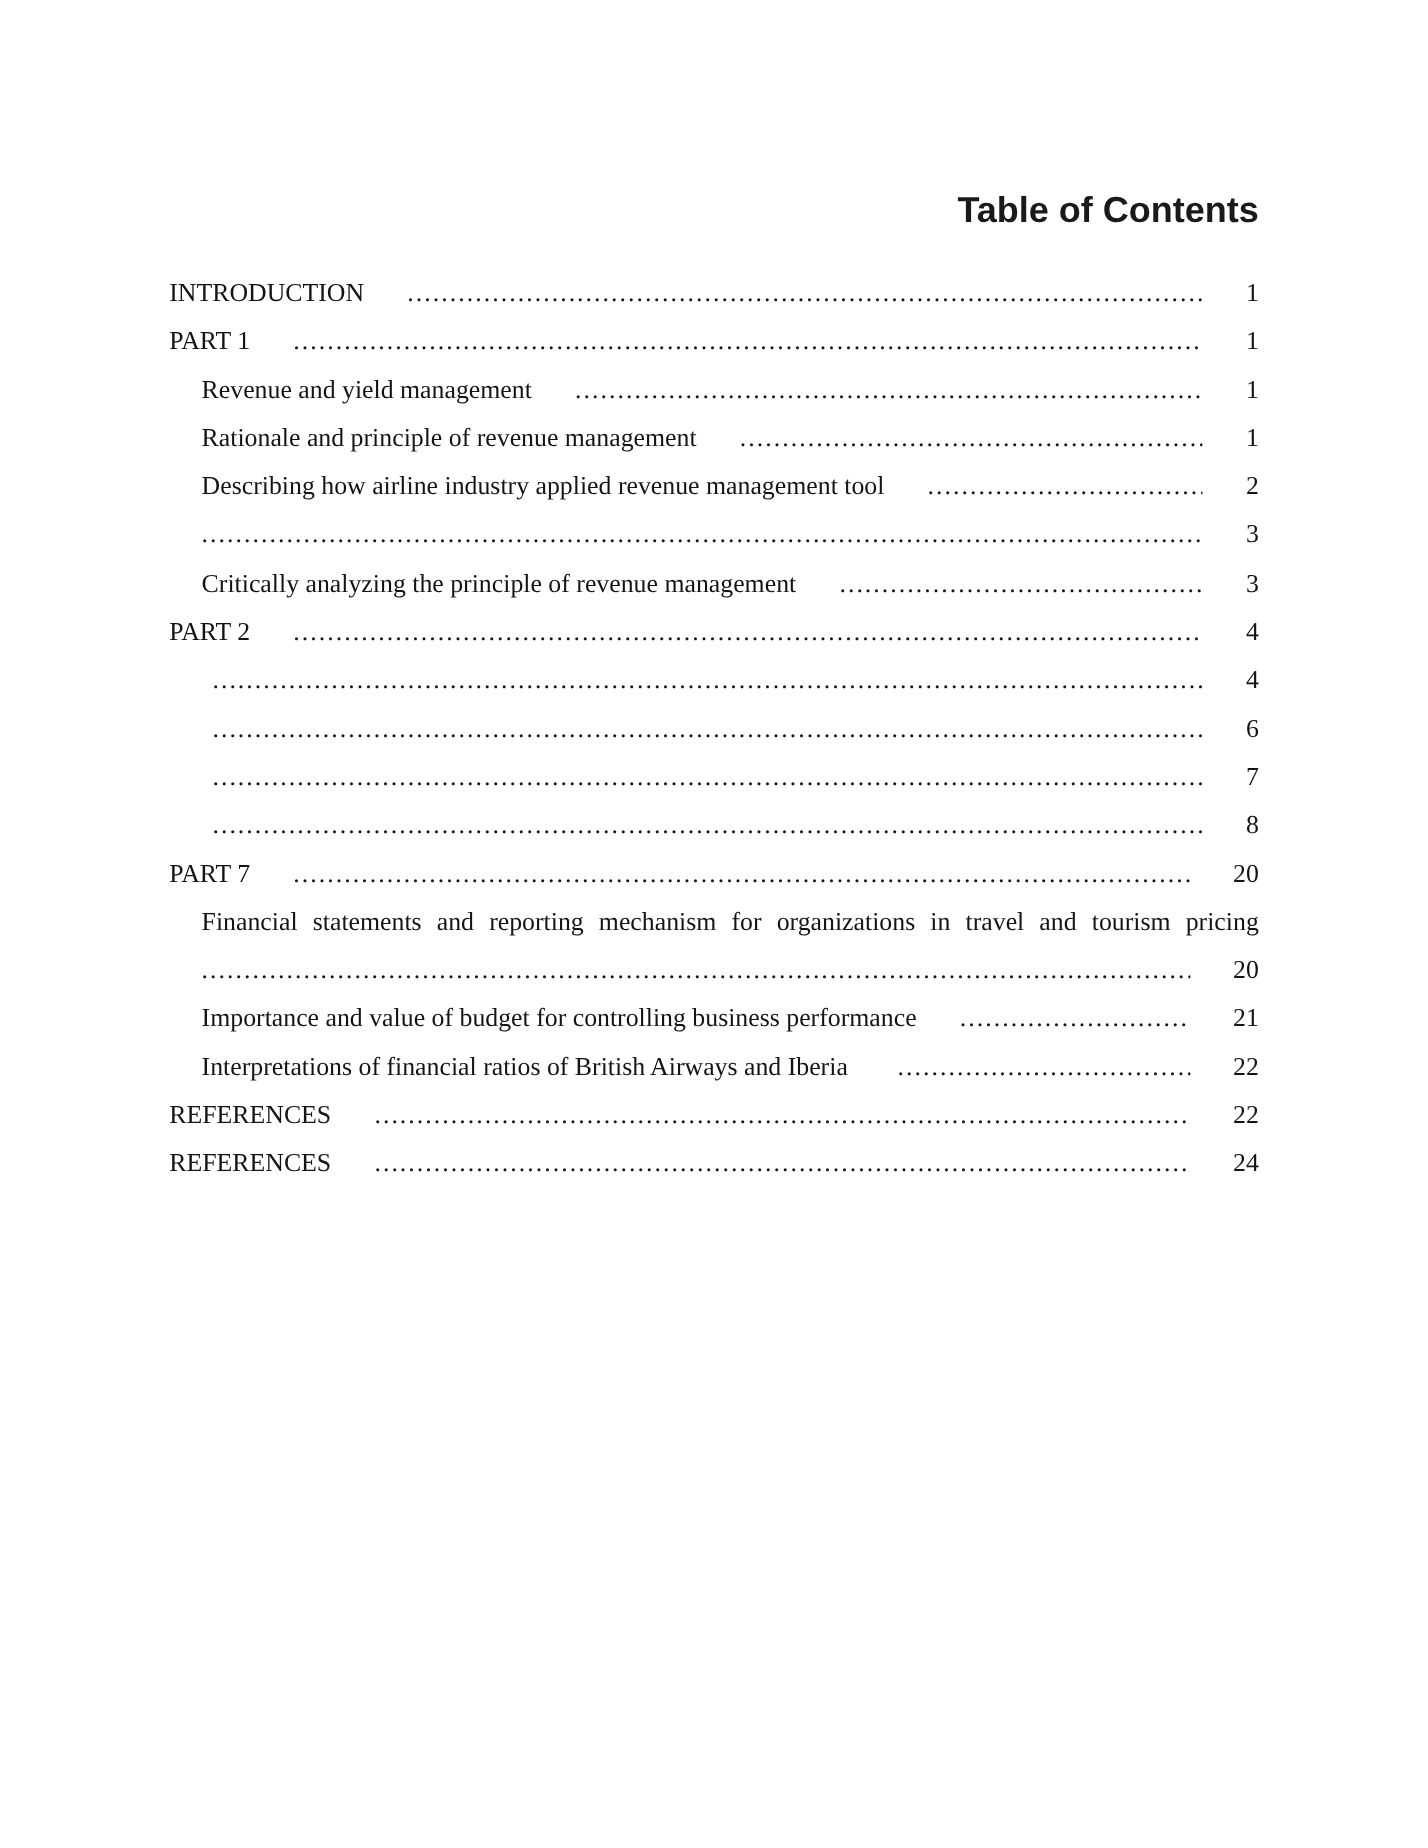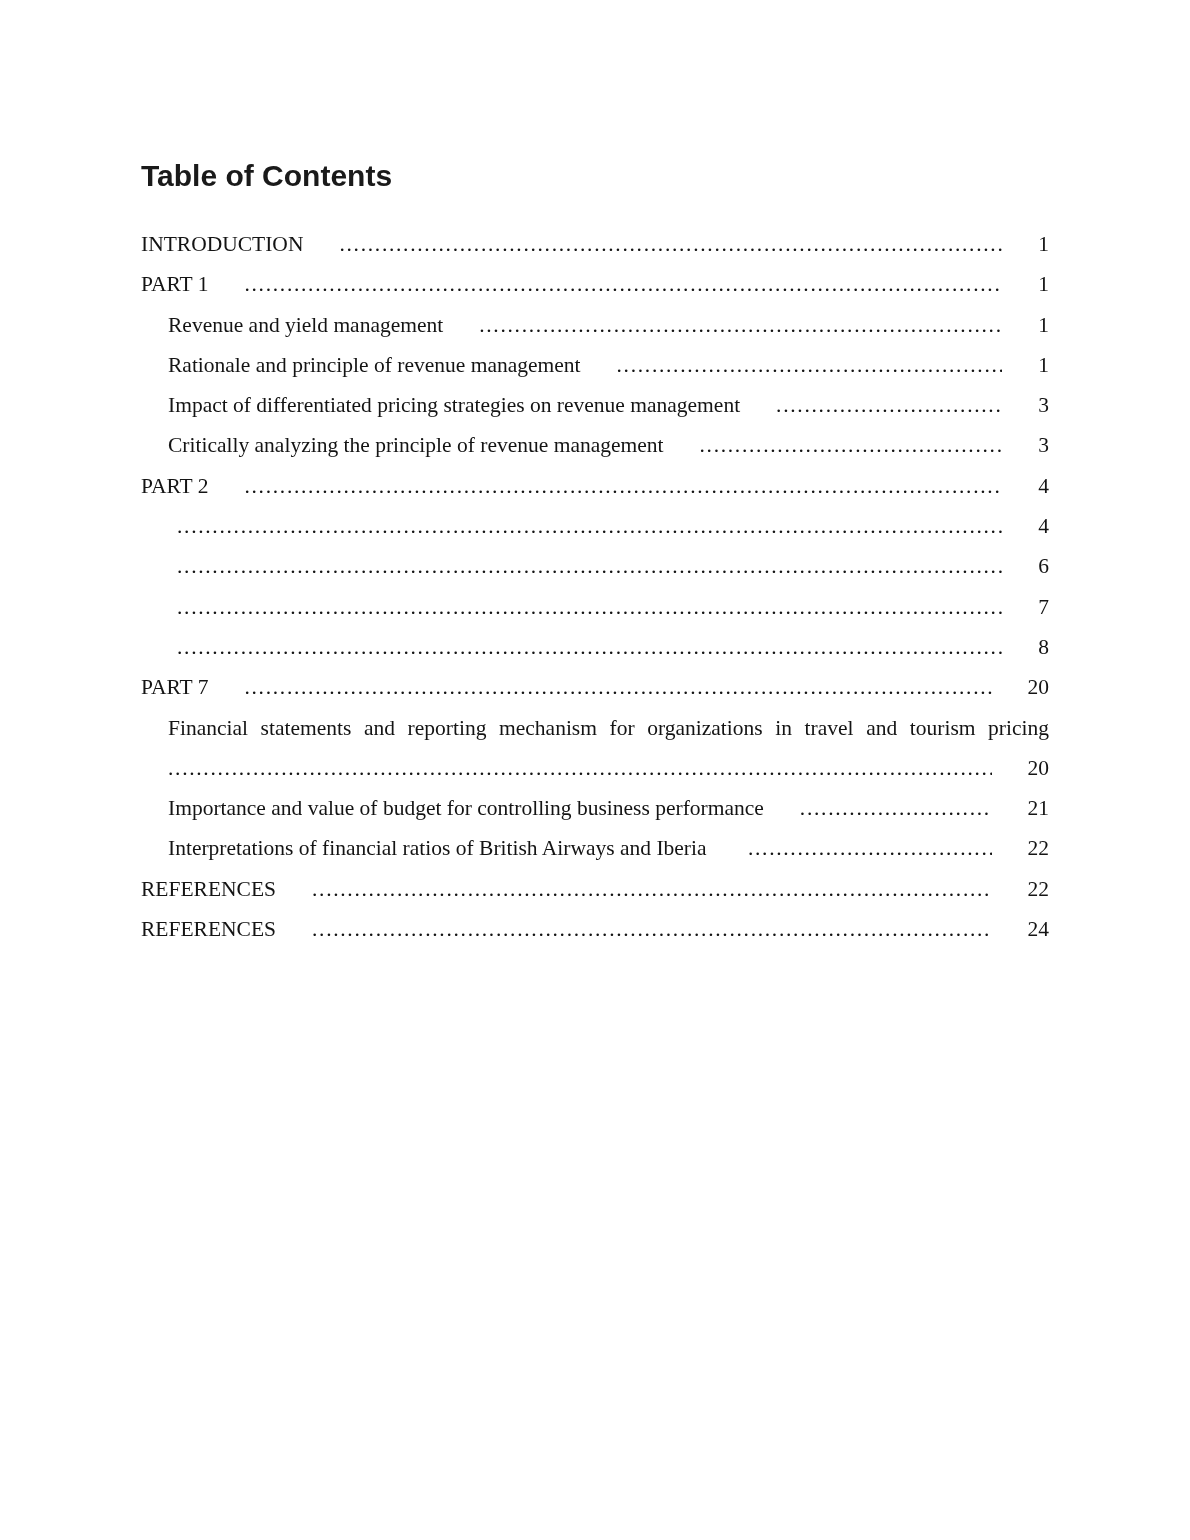--- a/index.html
+++ b/index.html
@@ -16,20 +16,21 @@
     padding: 158px 141px 0 141px;
     overflow: hidden;
   }
   .doc-title {
     font-family: "Liberation Sans", sans-serif;
     font-weight: 700;
     font-size: 30px;
     line-height: 36px;
     color: #1a1a1a;
     margin: 0 0 30px 0;
+    text-align: right;
   }
   .toc {
     font-family: "Liberation Serif", serif;
     font-size: 21.5px;
     line-height: 40.3px;
     color: #141414;
   }
   .toc-line {
     display: flex;
     align-items: baseline;
@@ -82,21 +83,25 @@
         <span class="label">Revenue and yield management</span>
         <span class="dots"></span>
         <span class="pagenum">1</span>
       </div>
       <div class="toc-line level-1">
         <span class="label">Rationale and principle of revenue management</span>
         <span class="dots"></span>
         <span class="pagenum">1</span>
       </div>
       <div class="toc-line level-1">
-        <span class="label">Impact of differentiated pricing strategies on revenue management</span>
+        <span class="label">Describing how airline industry applied revenue management tool</span>
+        <span class="dots"></span>
+        <span class="pagenum">2</span>
+      </div>
+      <div class="toc-line level-1">
         <span class="dots"></span>
         <span class="pagenum">3</span>
       </div>
       <div class="toc-line level-1">
         <span class="label">Critically analyzing the principle of revenue management</span>
         <span class="dots"></span>
         <span class="pagenum">3</span>
       </div>
       <div class="toc-line level-0">
         <span class="label">PART 2</span>

